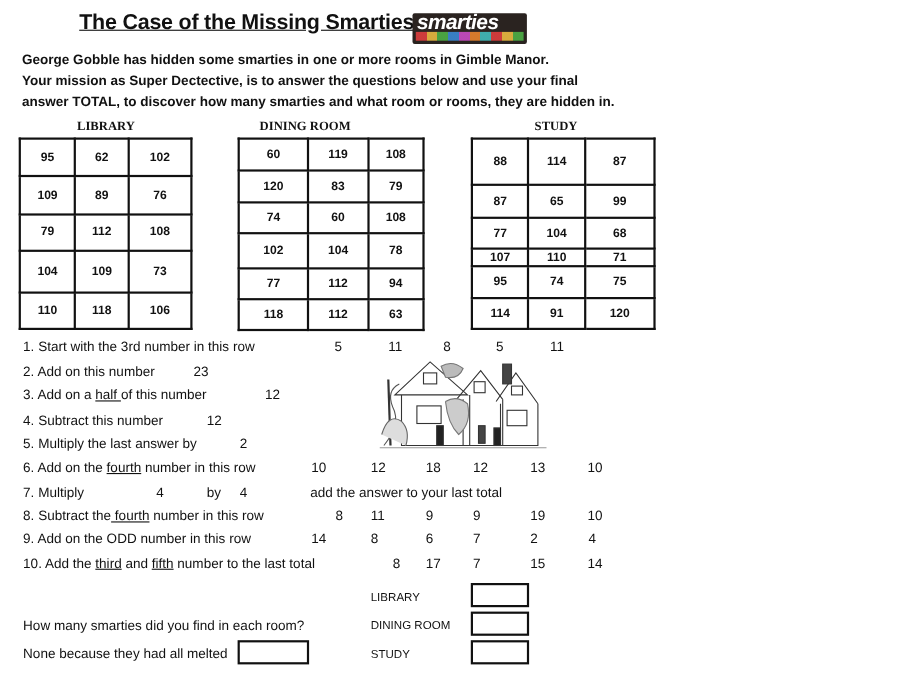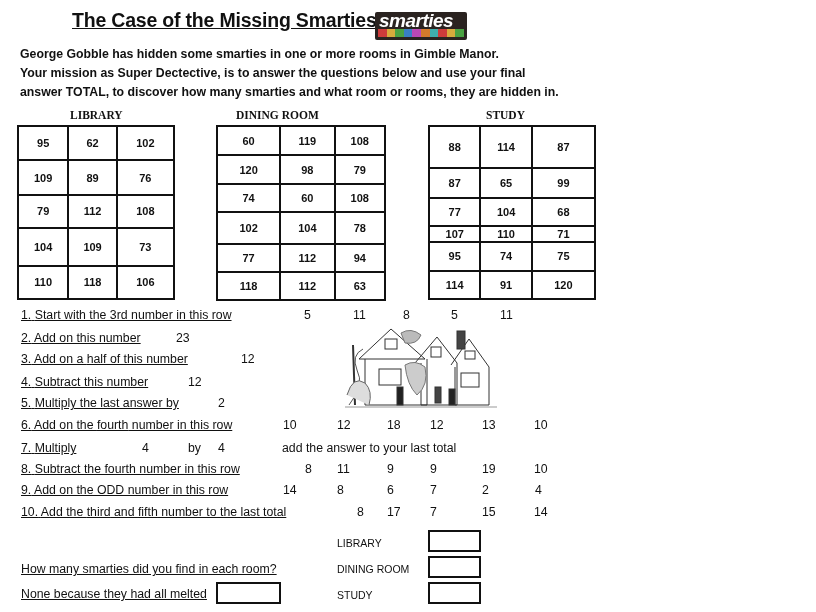--- a/index.html
+++ b/index.html
@@ -1,28 +1,28 @@
 <!DOCTYPE html>
 <html><head>
 <meta charset="utf-8">
 <style>
   html, body { margin: 0; padding: 0; background: #ffffff; }
   body { width: 816px; height: 612px; position: relative; overflow: hidden;
          font-family: "Liberation Sans", "DejaVu Sans", sans-serif; color: #111; }
   .abs { position: absolute; white-space: nowrap; }
   .title { left: 72px; top: 9px; font-size: 19.5px; font-weight: bold; text-decoration: underline; letter-spacing: -0.2px; }
-  .logo { left: 375px; top: 12px; width: 92px; height: 28px; background: #2a2320; border-radius: 2px; overflow: hidden; }
+  .logo { left: 375px; top: 12px; width: 104px; height: 28px; background: #2a2320; border-radius: 2px; overflow: hidden; }
   .logo .word { position: absolute; left: 4px; top: -2px; font-size: 19px; font-weight: bold; color: #fff; font-style: italic; letter-spacing: -0.5px; }
   .logo .dots { position: absolute; left: 3px; right: 3px; bottom: 3px; height: 8px;
     background: linear-gradient(90deg,#e94040 0 10%,#f6c342 10% 20%,#4fb848 20% 30%,#3b8fe0 30% 40%,#d44fd0 40% 50%,#f28a2e 50% 60%,#43c6c6 60% 70%,#e94040 70% 80%,#f6c342 80% 90%,#4fb848 90% 100%); opacity: .85; }
   .intro { left: 20px; font-size: 12.3px; font-weight: bold; }
   .room-label { font-family: "Liberation Serif", serif; font-weight: bold; font-size: 11.5px; }
   table.grid { position: absolute; border-collapse: collapse; }
   table.grid td { border: 2px solid #111; text-align: center; font-weight: bold; font-size: 11px; padding: 0; }
-  .q { font-size: 12.3px; text-decoration: underline; }
+  .q { font-size: 12.3px; }
   .u { text-decoration: underline; }
   .num { font-size: 12.3px; }
   .small { font-size: 10.5px; }
   .box { position: absolute; border: 2px solid #111; box-sizing: border-box; background: #fff; }
   .house { left: 345px; top: 325px; width: 152px; height: 84px; }
 </style>
 </head>
 <body>
 
 <div class="abs title">The Case of the Missing Smarties</div>
@@ -81,21 +81,21 @@
       <col style="width:51px">
     </colgroup>
   <tbody>
       <tr style="height:29px">
         <td>60</td>
         <td>119</td>
         <td>108</td>
       </tr>
   <tr style="height:29px">
         <td>120</td>
-        <td>98</td>
+        <td>83</td>
         <td>79</td>
       </tr>
   <tr style="height:28px">
         <td>74</td>
         <td>60</td>
         <td>108</td>
       </tr>
   <tr style="height:32px">
         <td>102</td>
         <td>104</td>

